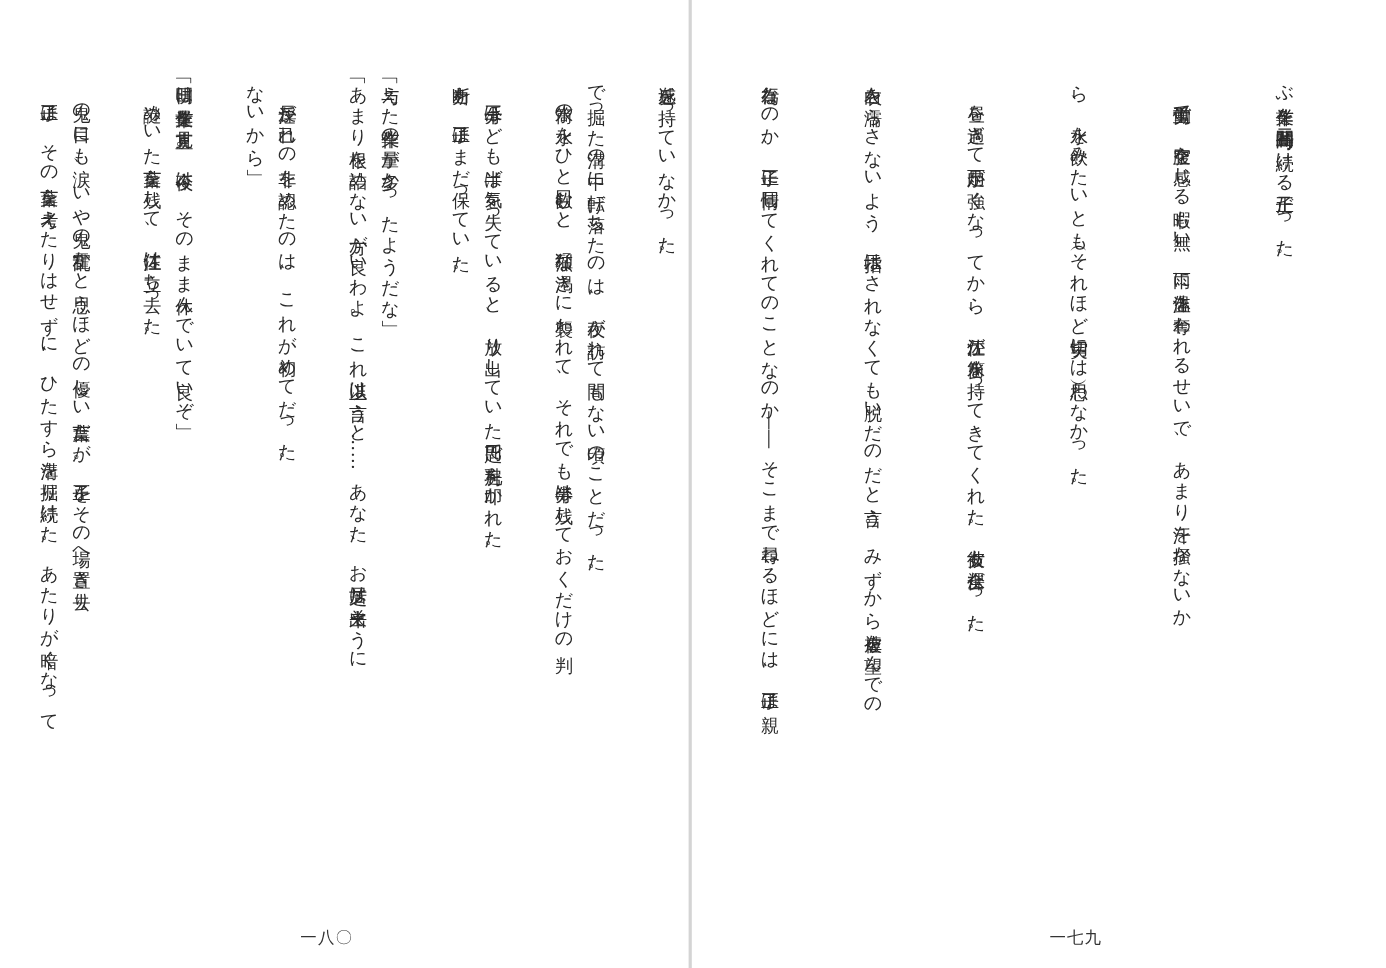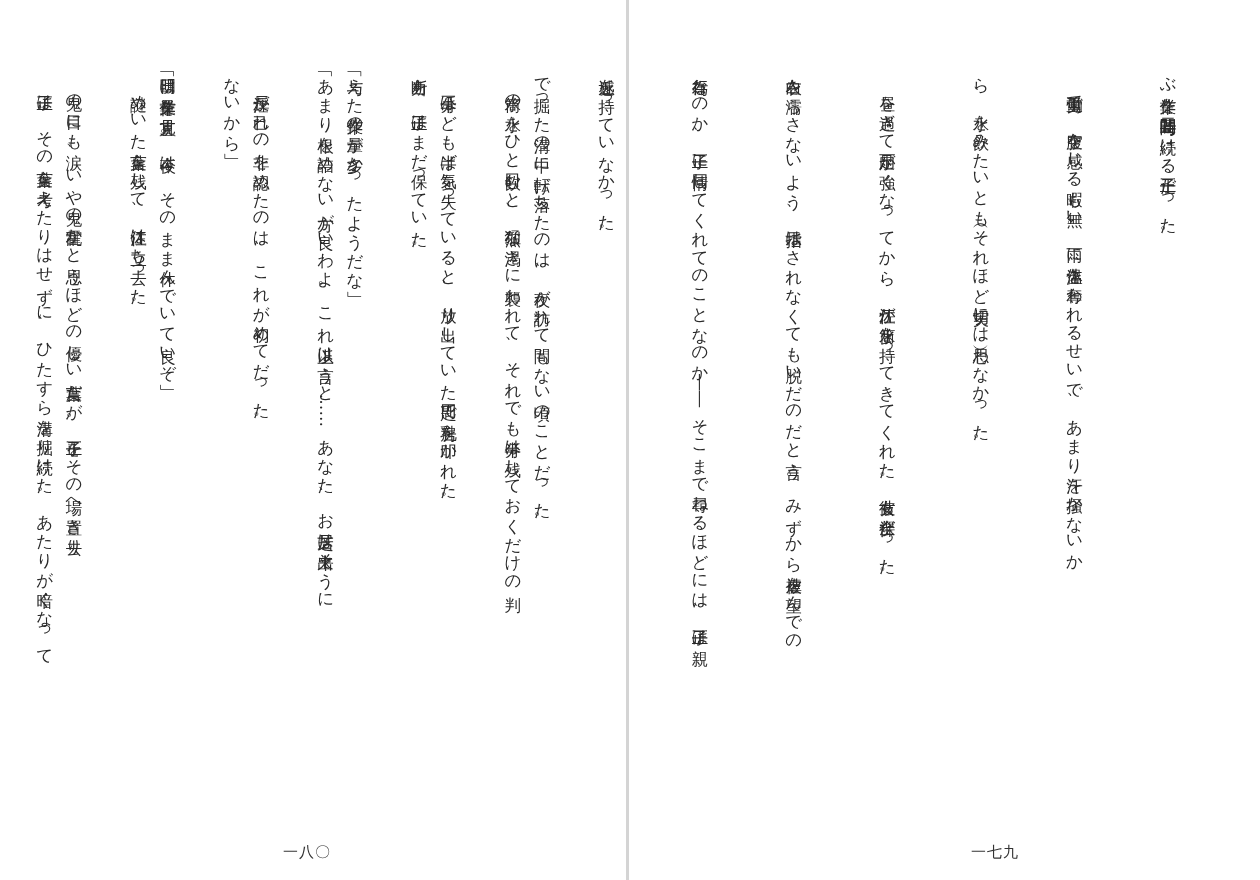--- a/index.html
+++ b/index.html
@@ -13,22 +13,22 @@
     position: absolute; top: 66px; height: 680px;
     writing-mode: vertical-rl; -webkit-writing-mode: vertical-rl;
     font-size: 16.5px; line-height: 31.2px; letter-spacing: 0.4px;
     white-space: pre; text-orientation: mixed;
   }
   .page-right .text-block { right: 14px; }
   .page-left .text-block { right: 6px; }
   .col { display: block; }
   .page-num { position: absolute; top: 843px; font-size: 15px; color: #333; letter-spacing: 1px;
               font-family: "DejaVu Sans", "Liberation Sans", sans-serif; }
-  .page-left .page-num { left: 283px; }
-  .page-right .page-num { left: 342px; }
+  .page-left .page-num { left: 273px; }
+  .page-right .page-num { left: 325px; }
 </style>
 </head>
 <body>
 
 <div class="page page-left">
   <div class="text-block">
     <span class="col">で掘った溝の中に転げ落ちたのは、夜が訪れて間もない頃のことだった。</span>
     <span class="col">　三十分ほども半ば気を失っていると、放り出していた円匙で乳房を叩かれた。</span>
     <span class="col">「与えた作業の量が多かったようだな」</span>
     <span class="col">　淫長が己れの非を認めたのは、これが初めてだった。</span>

